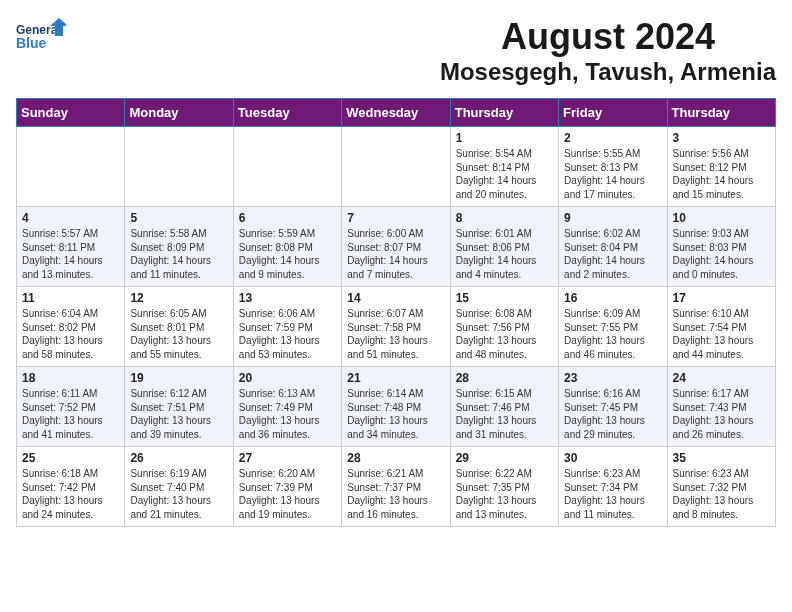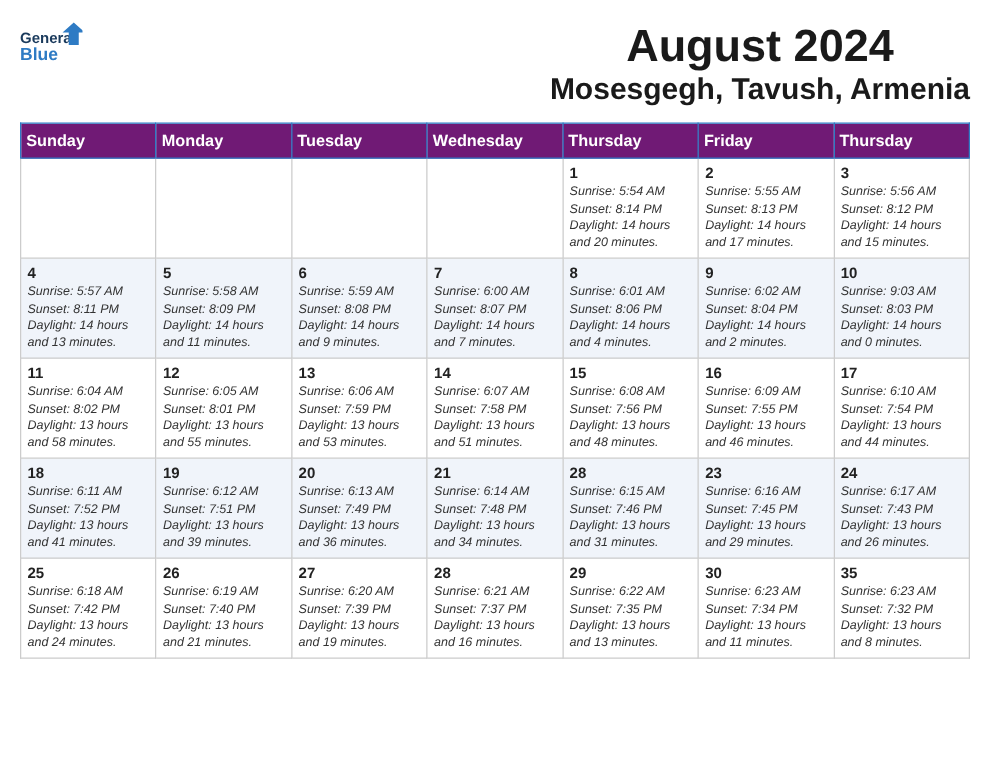--- a/index.html
+++ b/index.html
@@ -64,21 +64,20 @@
     .day-num {
       font-size: 12px;
       font-weight: bold;
       display: block;
       margin-bottom: 2px;
     }
     .cell-content {
       font-size: 10px;
       line-height: 1.35;
       color: #333;
-      font-style: italic;
     }
     .empty-cell {
       background: #fff !important;
     }
   </style>
 </head>
 <body>
 
 <div class="header">
   <div class="logo">

